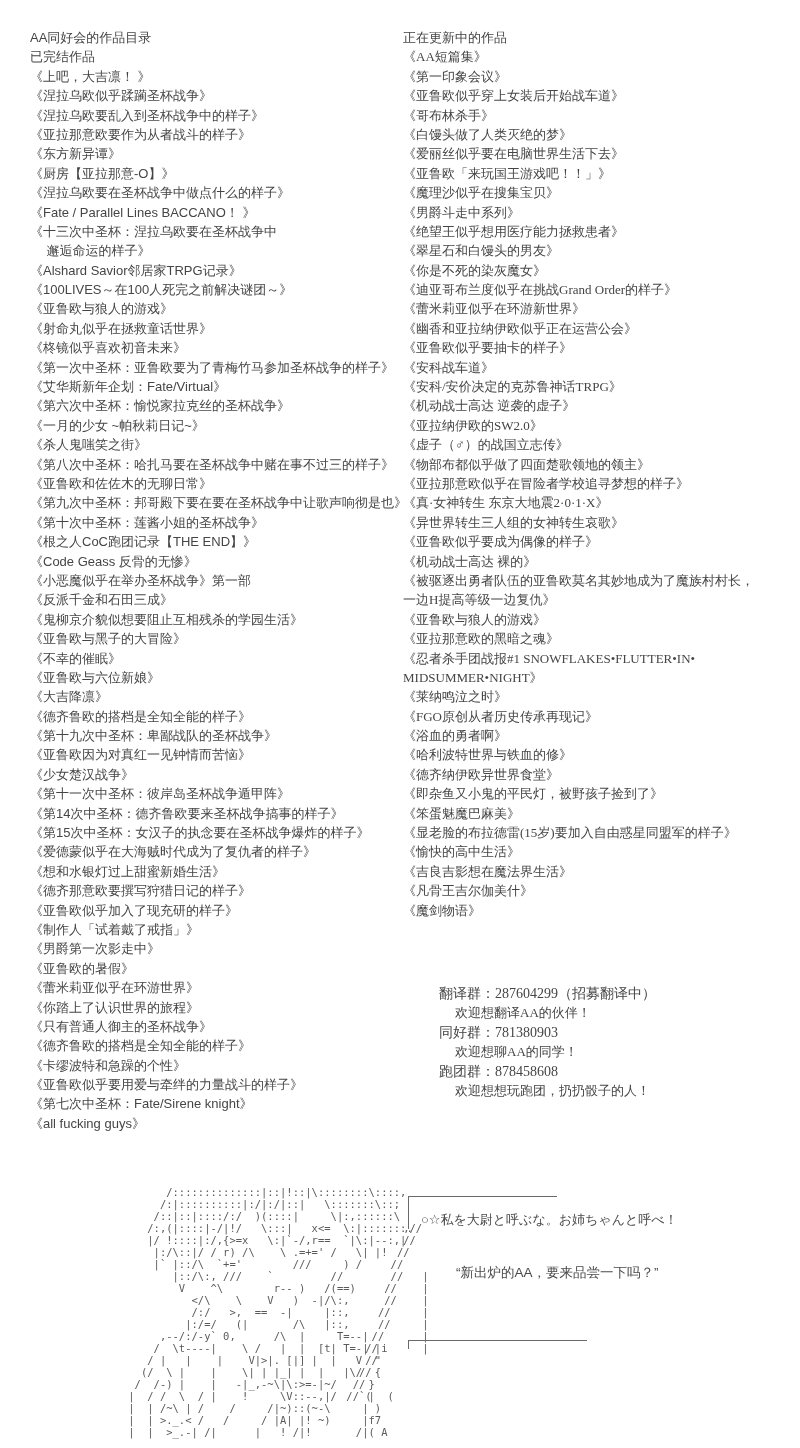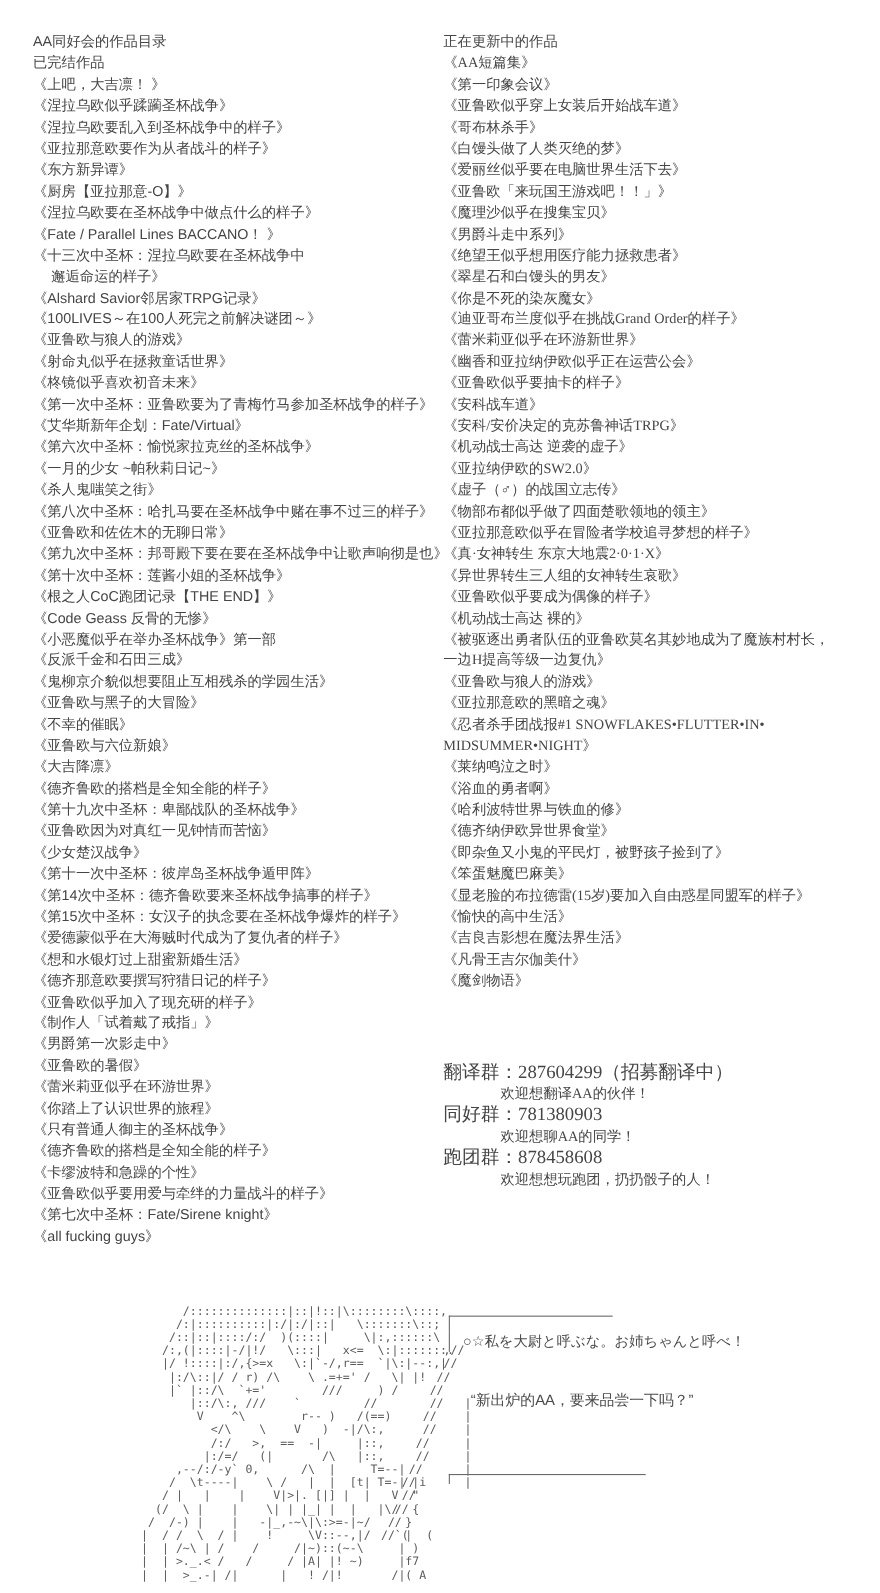--- a/index.html
+++ b/index.html
@@ -15,21 +15,21 @@
   .col-left{left:30px;width:378px;}
   .col-right{left:403px;width:392px;font-family:Liberation Serif, serif;}
   .line{
     font-size:13px;
     line-height:19.4px;
     height:19.4px;
     white-space:pre;
     color:#454545;
   }
   .contact{margin-top:64px;}
-  .qq-line{font-size:17px;line-height:19.4px;white-space:pre;}
+  .qq-line{font-size:14px;line-height:19.4px;white-space:pre;margin-left:36px;}
   .qq-note{font-size:13px;line-height:19.4px;margin-left:52px;white-space:pre;}
   .aa-pre{
     position:absolute;
     margin:0;
     font-family:"DejaVu Sans Mono","Liberation Mono",monospace;
     font-size:10.5px;
     line-height:12px;
     color:#5a5a5a;
     white-space:pre;
   }
@@ -42,21 +42,21 @@
   .banner-text{
     position:absolute;left:408px;top:1211px;
     font-size:13px;line-height:18px;white-space:pre;
     border-left:1px solid #6a6a6a;padding-left:12px;color:#4a4a4a;
   }
   .banner-bottomline{
     position:absolute;left:408px;top:1340px;width:178px;height:8px;
     border-top:1px solid #6a6a6a;border-left:1px solid #6a6a6a;
   }
   .aa-quote{
-    position:absolute;left:428px;top:1263px;
+    position:absolute;left:456px;top:1263px;
     font-size:13.5px;line-height:19px;white-space:pre;color:#4a4a4a;
   }
 </style>
 </head>
 <body>
 
 <div class="canvas">
 
   <div class="col col-left">
     <div class="line">AA同好会的作品目录</div>
@@ -150,20 +150,21 @@
         <div class="line">《异世界转生三人组的女神转生哀歌》</div>
         <div class="line">《亚鲁欧似乎要成为偶像的样子》</div>
         <div class="line">《机动战士高达 裸的》</div>
         <div class="line">《被驱逐出勇者队伍的亚鲁欧莫名其妙地成为了魔族村村长，</div>
         <div class="line">一边H提高等级一边复仇》</div>
         <div class="line">《亚鲁欧与狼人的游戏》</div>
         <div class="line">《亚拉那意欧的黑暗之魂》</div>
         <div class="line">《忍者杀手团战报#1 SNOWFLAKES•FLUTTER•IN•</div>
         <div class="line">MIDSUMMER•NIGHT》</div>
         <div class="line">《莱纳鸣泣之时》</div>
+        <div class="line">《FGO原创从者历史传承再现记》</div>
         <div class="line">《浴血的勇者啊》</div>
         <div class="line">《哈利波特世界与铁血的修》</div>
         <div class="line">《德齐纳伊欧异世界食堂》</div>
         <div class="line">《即杂鱼又小鬼的平民灯，被野孩子捡到了》</div>
         <div class="line">《笨蛋魅魔巴麻美》</div>
         <div class="line">《显老脸的布拉德雷(15岁)要加入自由惑星同盟军的样子》</div>
         <div class="line">《愉快的高中生活》</div>
         <div class="line">《吉良吉影想在魔法界生活》</div>
         <div class="line">《凡骨王吉尔伽美什》</div>
         <div class="line">《魔剑物语》</div>

